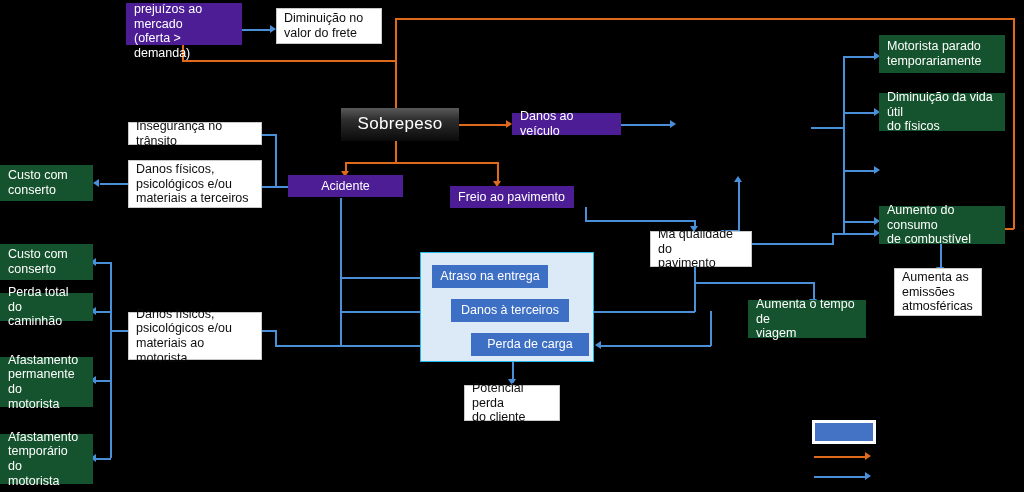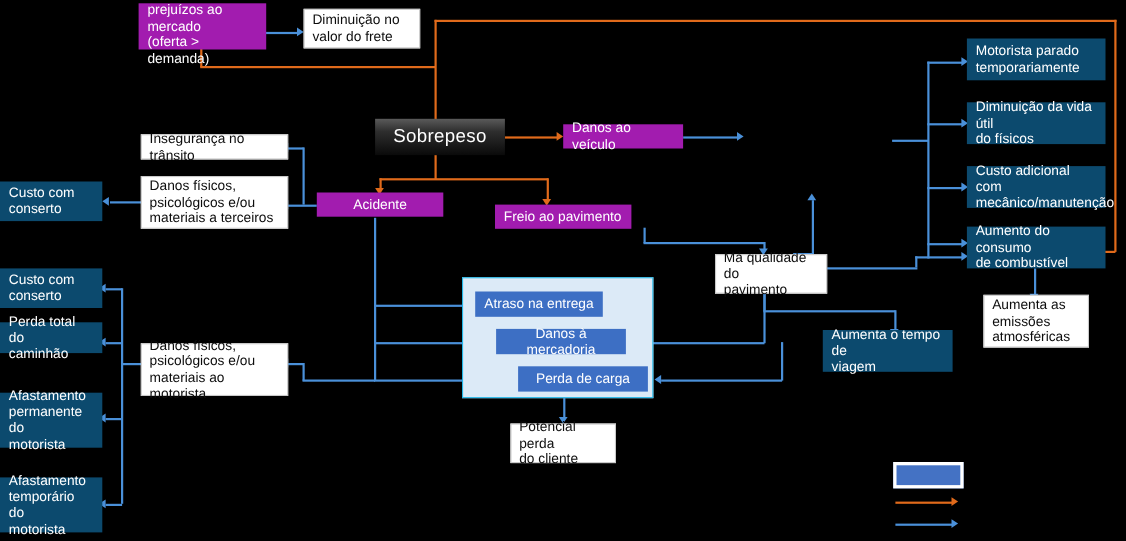--- a/index.html
+++ b/index.html
@@ -7,23 +7,23 @@
        font-family:"Liberation Sans","DejaVu Sans",sans-serif;}
   #stage{position:relative;width:1024px;height:492px;background:#000;}
 
   .node{position:absolute;box-sizing:border-box;display:flex;align-items:center;
         line-height:1.18;}
   .node .txt{display:block;width:100%;}
 
   
   .white{background:#ffffff;color:#0d0d0d;border:1px solid #c9c9c9;
          font-size:12.5px;padding:5px 7px;}
-  .orange{background:#a21caf;color:#ffffff;font-size:12.5px;padding:4px 8px;}
+  .orange{background:#4c1d95;color:#ffffff;font-size:12.5px;padding:4px 8px;}
   .orange.center{justify-content:center;text-align:center;}
-  .blue{background:#0c4a6e;color:#ffffff;font-size:12.5px;padding:4px 8px;}
+  .blue{background:#14532d;color:#ffffff;font-size:12.5px;padding:4px 8px;}
   .blue.center{justify-content:center;text-align:center;}
   .blue.mid{background:#3D6FC4;}
   .dark{background:linear-gradient(180deg,#5a5a5a 0%,#2e2e2e 35%,#0a0a0a 100%);
         color:#ffffff;font-size:17px;justify-content:center;text-align:center;
         letter-spacing:.3px;}
 
   .group-box{position:absolute;box-sizing:border-box;background:#DCEAF7;
              border:1.5px solid #23B8E8;}
 
   ul.bullets{margin:3px 0 0 0;padding-left:15px;}
@@ -258,35 +258,29 @@
     </span>
   </div>
 
   <div class="node blue" style="left:879px;top:93px;width:126px;height:38px;">
     <span class="txt">
       <span>Diminuição da vida útil</span><br>
       <span>do físicos</span>
     </span>
   </div>
 
-  <div class="node blue" style="left:879px;top:151px;width:126px;height:38px;">
-    <span class="txt">
-      <span>Custo adicional com</span><br>
-      <span>mecânico/manutenção</span>
-    </span>
-  </div>
 
   <div class="node blue" style="left:879px;top:206px;width:126px;height:38px;">
     <span class="txt">
       <span>Aumento do consumo</span><br>
       <span>de combustível</span>
     </span>
   </div>
 
-  <div class="node white" style="left:894px;top:268px;width:96px;height:48px;">
+  <div class="node white" style="left:894px;top:268px;width:88px;height:48px;">
     <span class="txt">
       <span>Aumenta as</span><br>
       <span>emissões</span><br>
       <span>atmosféricas</span>
     </span>
   </div>
 
   <div class="node white" style="left:650px;top:231px;width:102px;height:36px;">
     <span class="txt">
       <span>Má qualidade do</span><br>
@@ -301,21 +295,21 @@
     </span>
   </div>
 
   <div class="group-box" style="left:420px;top:252px;width:174px;height:110px;"></div>
 
   <div class="node blue mid center" style="left:432px;top:265px;width:116px;height:23px;">
     <span class="txt">Atraso na entrega</span>
   </div>
 
   <div class="node blue mid center" style="left:451px;top:299px;width:118px;height:23px;">
-    <span class="txt">Danos à mercadoria</span>
+    <span class="txt">Danos à terceiros</span>
   </div>
 
   <div class="node blue mid center" style="left:471px;top:333px;width:118px;height:23px;">
     <span class="txt">Perda de carga</span>
   </div>
 
   <div class="node white" style="left:464px;top:385px;width:96px;height:36px;">
     <span class="txt">
       <span>Potencial perda</span><br>
       <span>do cliente</span>

